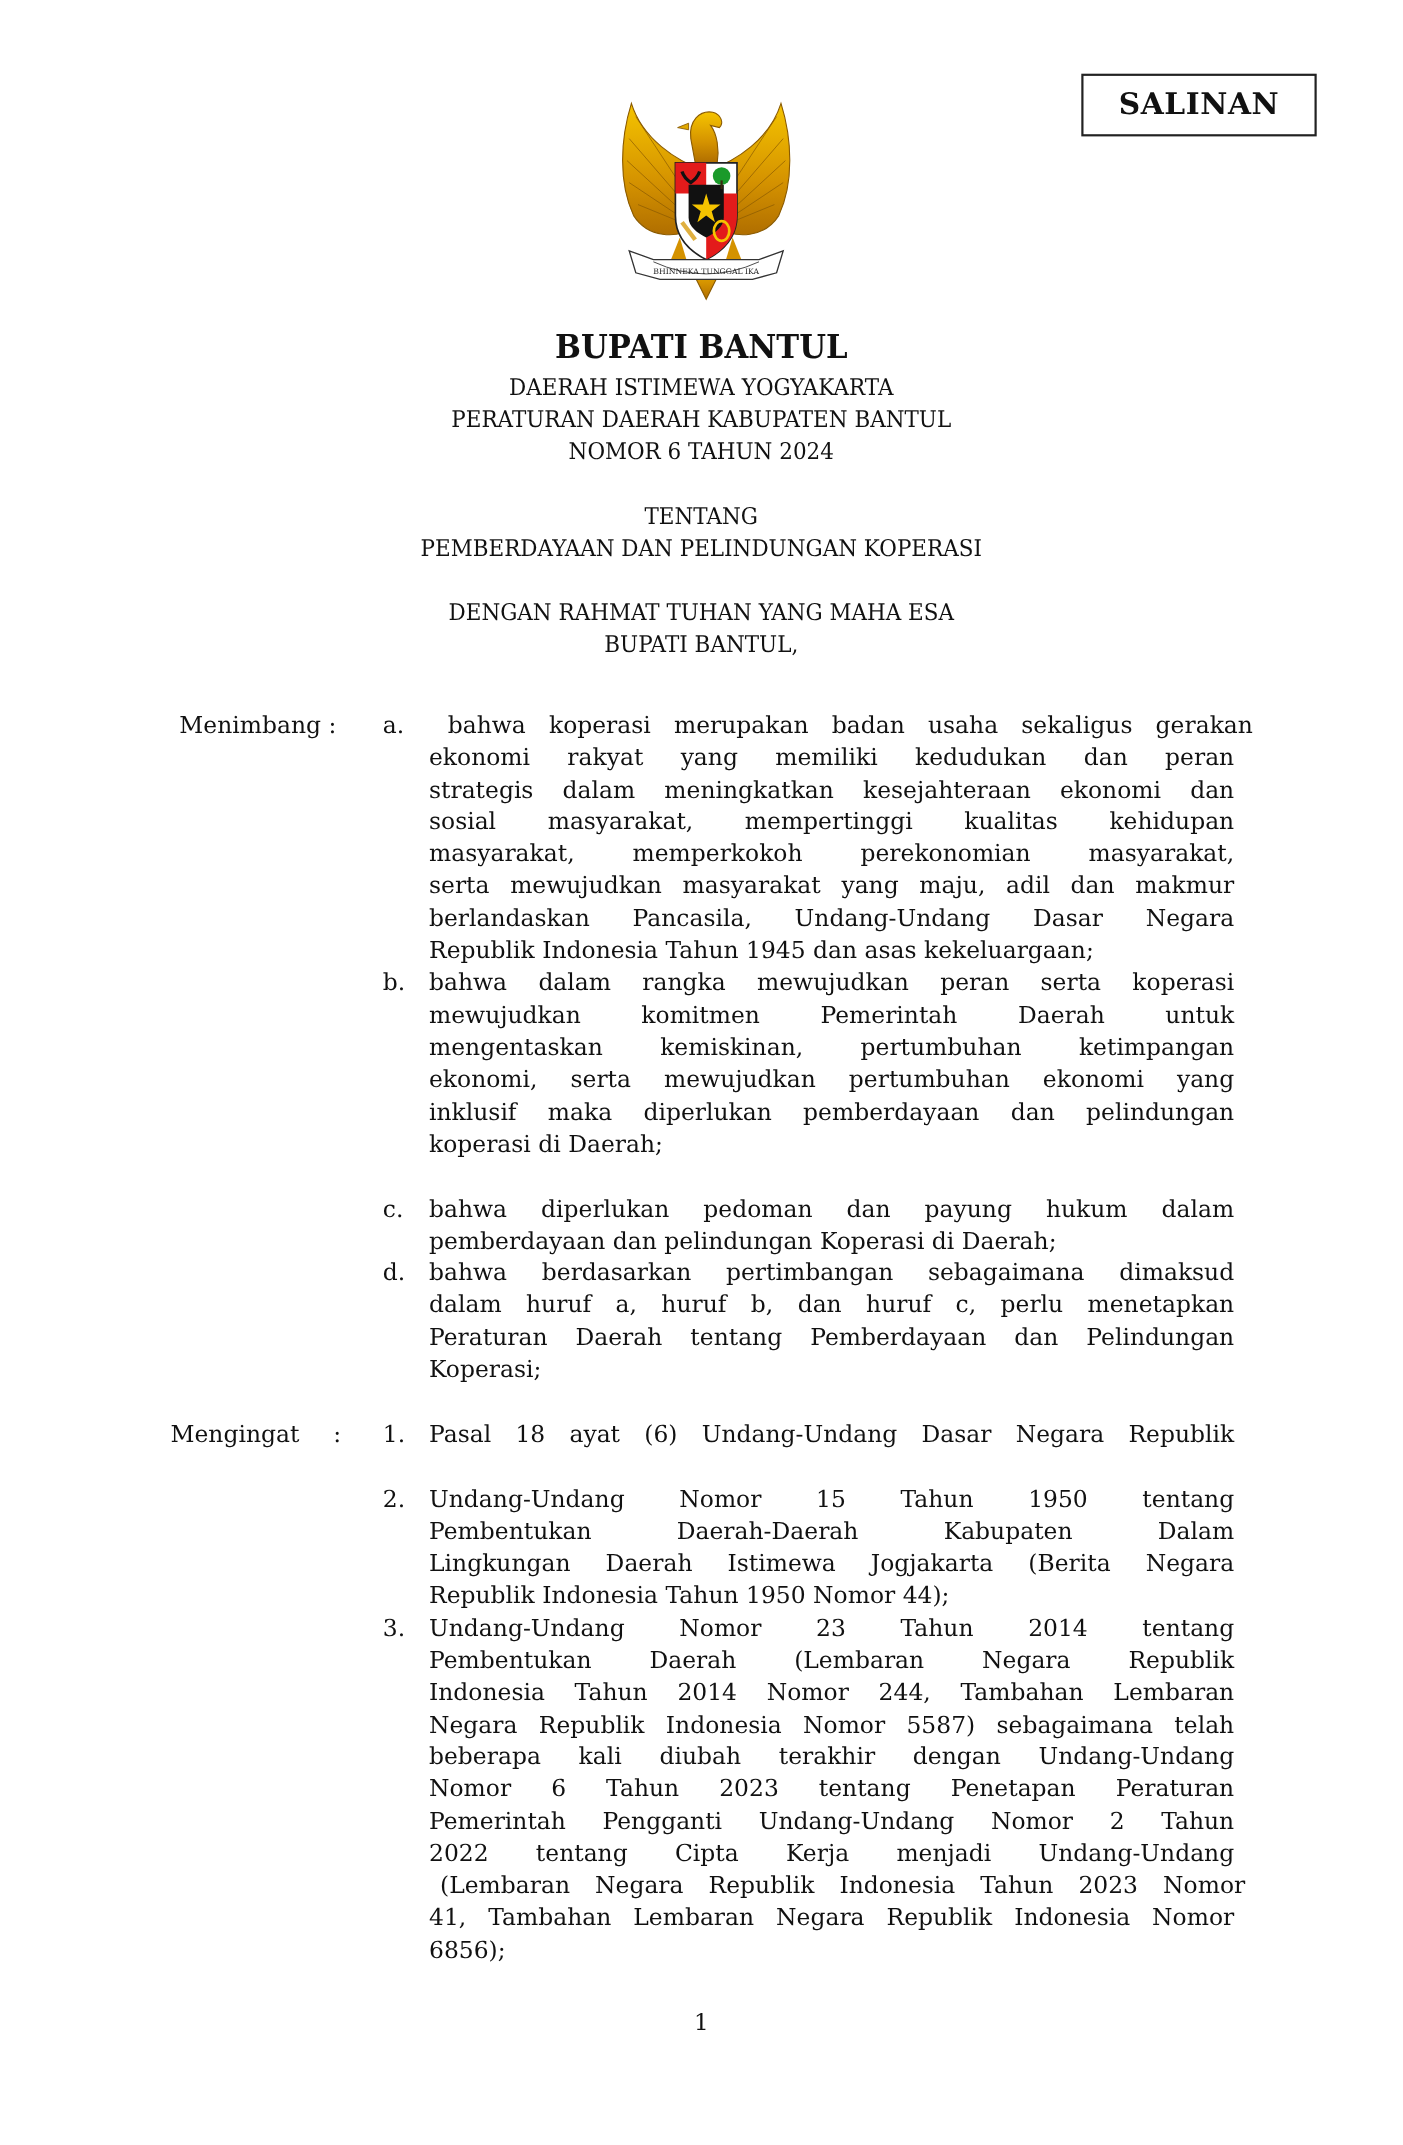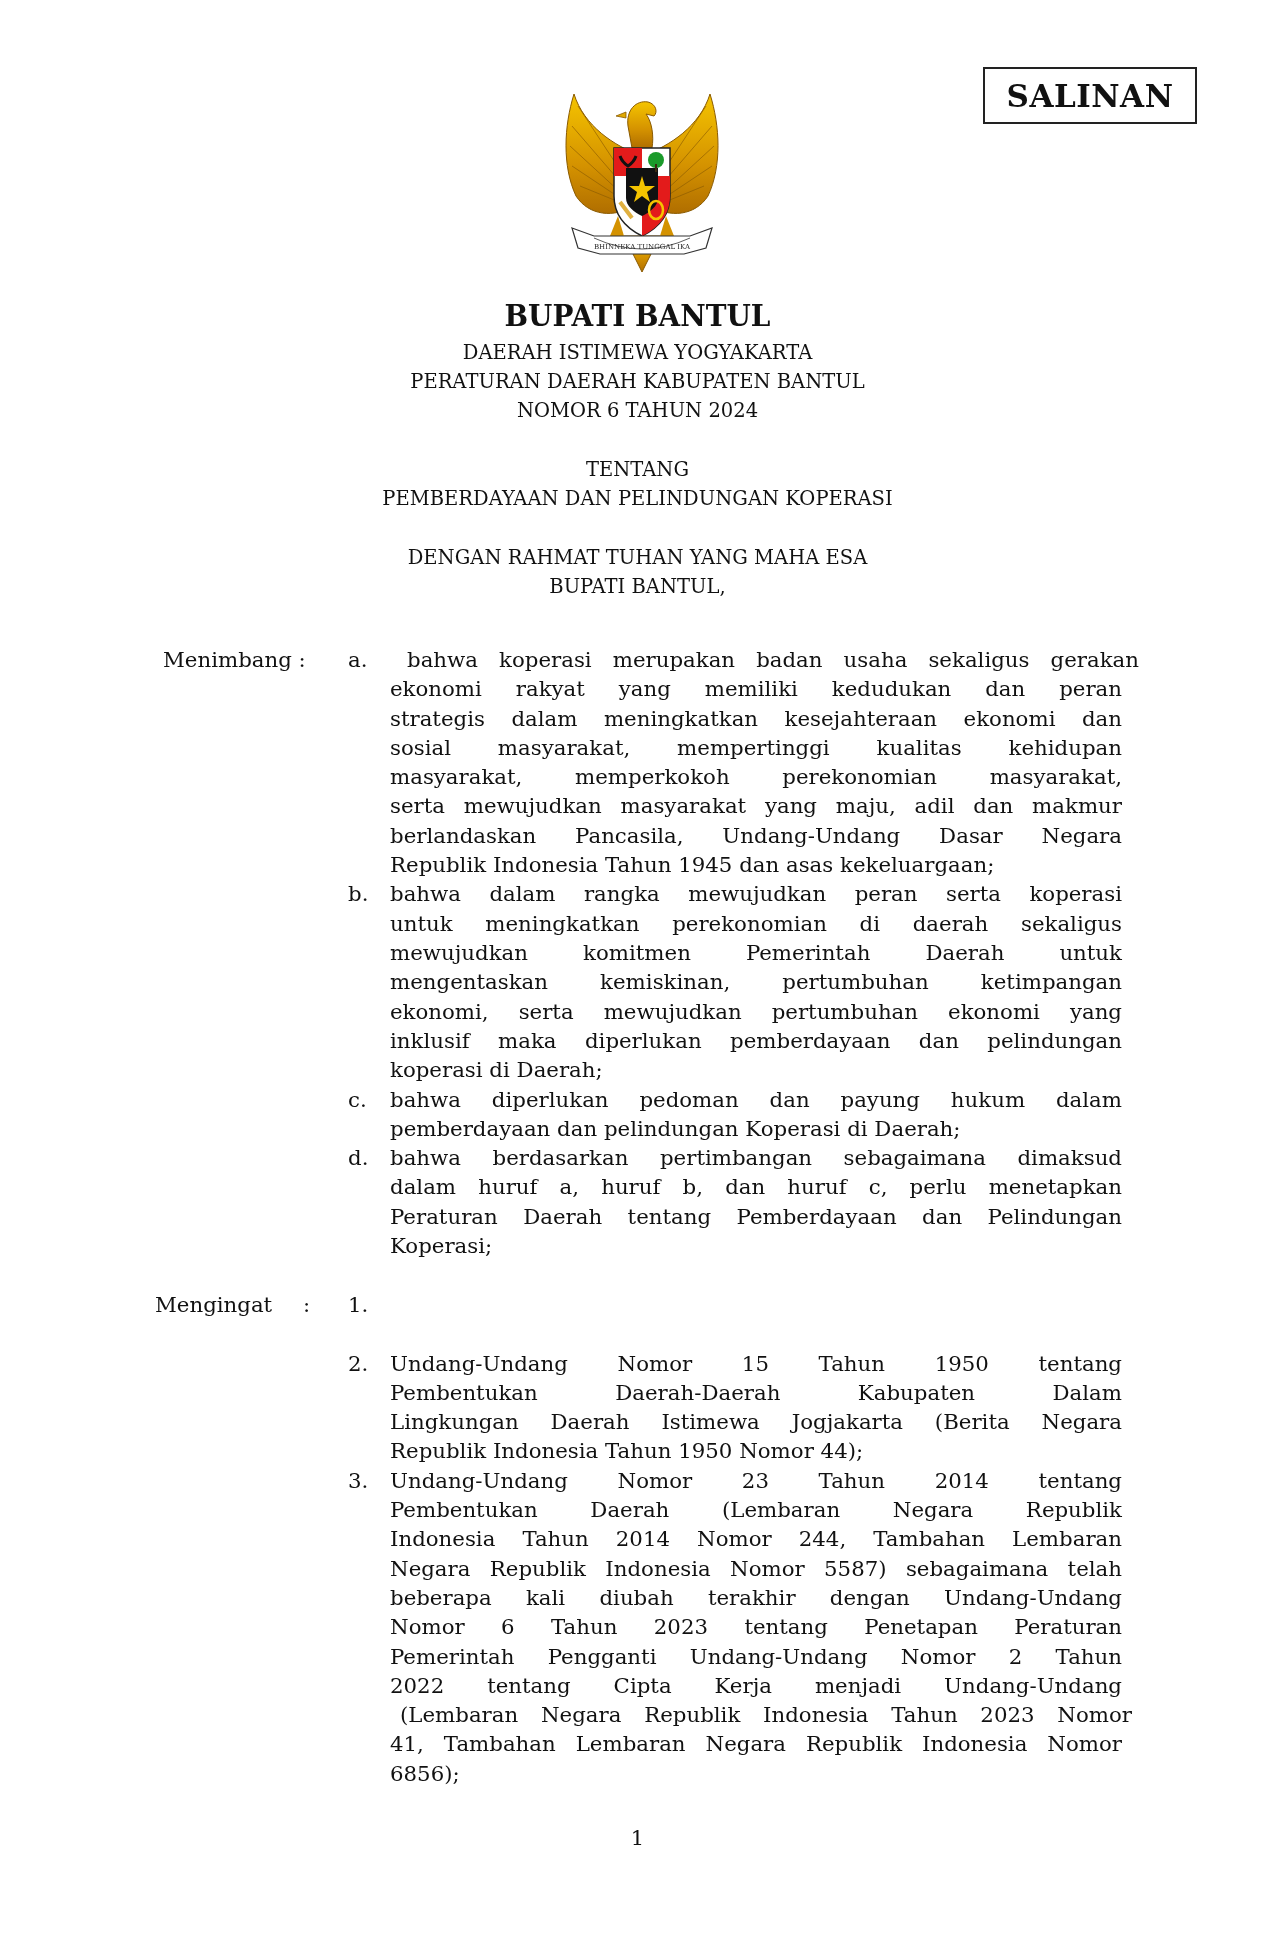--- a/index.html
+++ b/index.html
@@ -3,21 +3,21 @@
 <meta charset="utf-8">
 <style>
   html, body { margin: 0; padding: 0; background: #ffffff; }
   body { width: 1275px; height: 1950px; position: relative; overflow: hidden;
          font-family: "DejaVu Serif", "Liberation Serif", serif; color: #111; }
   .page { position: absolute; left: 0; top: 0; width: 1275px; height: 1950px; }
 
   .stamp { position: absolute; left: 983px; top: 67px; width: 214px; height: 57px;
            border: 2px solid #222; box-sizing: border-box; display: flex;
            align-items: center; justify-content: center;
-           font-family: "DejaVu Serif", serif; font-weight: bold; font-size: 31px;
+           font-family: "DejaVu Serif", serif; font-weight: bold; font-size: 27px;
            letter-spacing: 0.5px; }
 
   .emblem { position: absolute; left: 554px; top: 86px; width: 176px; height: 188px; }
 
   .center { position: absolute; left: 0; width: 1275px; text-align: center; }
   .title { top: 298px; font-family: "DejaVu Serif", serif; font-weight: bold; font-size: 30px;
            letter-spacing: 0px; transform: scaleX(0.93); }
   .hline { font-size: 21px; line-height: 29px; transform: scaleX(0.93); transform-origin: center; }
 
   .row { position: absolute; font-size: 21.3px; line-height: 29.3px; }
@@ -105,21 +105,20 @@
         <span class="ln" style="white-space: nowrap; width: 732px; text-align-last: justify;">strategis dalam meningkatkan kesejahteraan ekonomi dan</span>
         <span class="ln" style="white-space: nowrap; width: 732px; text-align-last: justify;">sosial masyarakat, mempertinggi kualitas kehidupan</span>
         <span class="ln" style="white-space: nowrap; width: 732px; text-align-last: justify;">masyarakat, memperkokoh perekonomian masyarakat,</span>
         <span class="ln" style="white-space: nowrap; width: 732px; text-align-last: justify;">serta mewujudkan masyarakat yang maju, adil dan makmur</span>
         <span class="ln" style="white-space: nowrap; width: 732px; text-align-last: justify;">berlandaskan Pancasila, Undang-Undang Dasar Negara</span>
         <span class="ln last" style="white-space: nowrap; width: 732px;">Republik Indonesia Tahun 1945 dan asas kekeluargaan;</span>
       </div>
       <div class="num" style="left: 348px; top: 234.4px;">b.</div>
       <div class="body" style="left: 390px; top: 234.4px;">
         <span class="ln" style="white-space: nowrap; width: 732px; text-align-last: justify;">bahwa dalam rangka mewujudkan peran serta koperasi</span>
-        <span class="ln" style="white-space: nowrap; width: 732px; text-align-last: justify;">untuk meningkatkan perekonomian di daerah sekaligus</span>
         <span class="ln" style="white-space: nowrap; width: 732px; text-align-last: justify;">mewujudkan komitmen Pemerintah Daerah untuk</span>
         <span class="ln" style="white-space: nowrap; width: 732px; text-align-last: justify;">mengentaskan kemiskinan, pertumbuhan ketimpangan</span>
         <span class="ln" style="white-space: nowrap; width: 732px; text-align-last: justify;">ekonomi, serta mewujudkan pertumbuhan ekonomi yang</span>
         <span class="ln" style="white-space: nowrap; width: 732px; text-align-last: justify;">inklusif maka diperlukan pemberdayaan dan pelindungan</span>
         <span class="ln last" style="white-space: nowrap; width: 732px;">koperasi di Daerah;</span>
       </div>
       <div class="num" style="left: 348px; top: 439.5px;">c.</div>
       <div class="body" style="left: 390px; top: 439.5px;">
         <span class="ln" style="white-space: nowrap; width: 732px; text-align-last: justify;">bahwa diperlukan pedoman dan payung hukum dalam</span>
         <span class="ln last" style="white-space: nowrap; width: 732px;">pemberdayaan dan pelindungan Koperasi di Daerah;</span>
@@ -131,20 +130,21 @@
         <span class="ln" style="white-space: nowrap; width: 732px; text-align-last: justify;">Peraturan Daerah tentang Pemberdayaan dan Pelindungan</span>
         <span class="ln last" style="white-space: nowrap; width: 732px;">Koperasi;</span>
       </div>
     </div>
 
   <div class="row" id="mengingat" style="left:0;top:1290px;width:1275px;">
     <div class="lbl" style="left:155px;top:0">Mengingat</div>
     <div class="lbl" style="left:303px;top:0">:</div>
   <div class="num" style="left: 348px; top: 0px;">1.</div>
       <div class="body" style="left: 390px; top: 0px;">
+        <span class="ln" style="white-space: nowrap; width: 732px; text-align-last: justify;">Pasal 18 ayat (6) Undang-Undang Dasar Negara Republik</span>
       </div>
       <div class="num" style="left: 348px; top: 58.6px;">2.</div>
       <div class="body" style="left: 390px; top: 58.6px;">
         <span class="ln" style="white-space: nowrap; width: 732px; text-align-last: justify;">Undang-Undang Nomor 15 Tahun 1950 tentang</span>
         <span class="ln" style="white-space: nowrap; width: 732px; text-align-last: justify;">Pembentukan Daerah-Daerah Kabupaten Dalam</span>
         <span class="ln" style="white-space: nowrap; width: 732px; text-align-last: justify;">Lingkungan Daerah Istimewa Jogjakarta (Berita Negara</span>
         <span class="ln last" style="white-space: nowrap; width: 732px;">Republik Indonesia Tahun 1950 Nomor 44);</span>
       </div>
       <div class="num" style="left: 348px; top: 175.8px;">3.</div>
       <div class="body" style="left: 390px; top: 175.8px;">

